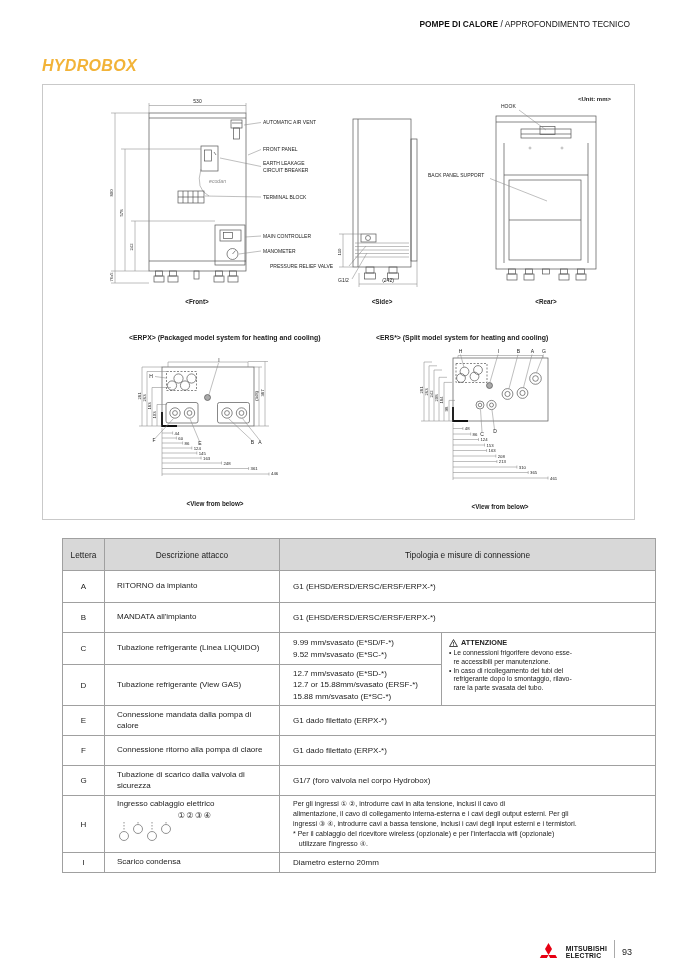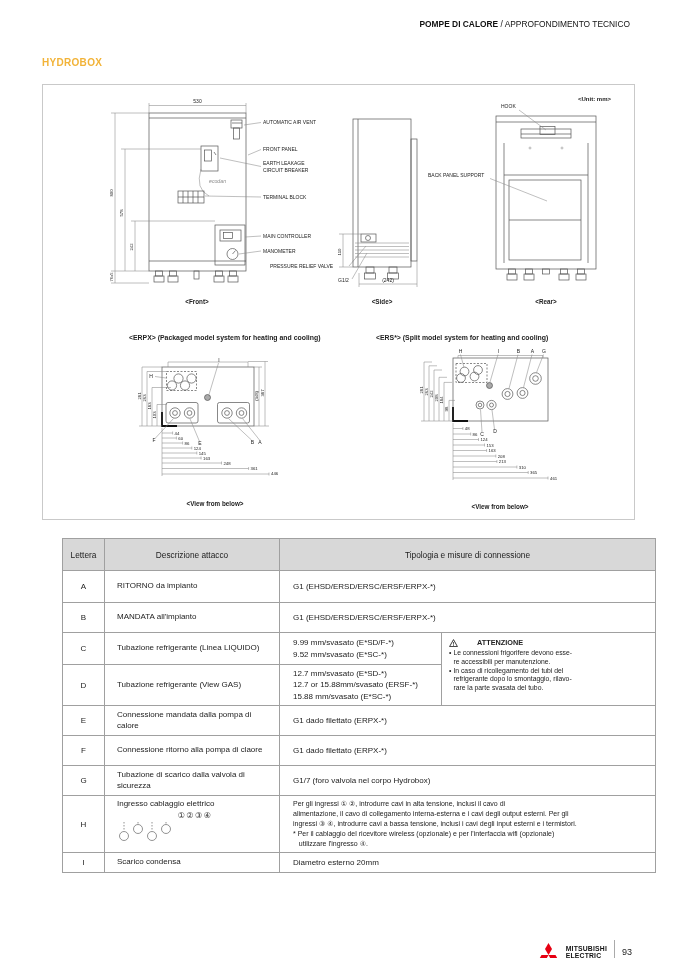--- a/index.html
+++ b/index.html
@@ -1,21 +1,21 @@
 <!DOCTYPE html>
 <html><head>
 <meta charset="utf-8">
 <style>
   html,body{margin:0;padding:0;background:#fff;}
   .page{position:relative;width:672px;height:958px;background:#fff;overflow:hidden;
         font-family:"Liberation Sans",sans-serif;color:#1a1a1a;}
   .breadcrumb{position:absolute;top:19px;right:42px;font-size:8.4px;color:#111;}
   .breadcrumb .bc-bold{font-weight:bold;}
-  .page-title{position:absolute;top:57px;left:42px;font-size:10px;font-weight:bold;
-              color:#F2B338;letter-spacing:.3px;}
+  .page-title{position:absolute;top:57px;left:42px;font-size:16px;font-weight:bold;
+              color:#F2B338;letter-spacing:.3px;font-style:italic;}
   .panel{position:absolute;top:84px;left:42px;width:591px;height:434px;border:1px solid #c9c9c9;background:#fff;}
   svg text{font-family:"Liberation Sans",sans-serif;fill:#222;}
   .ln{stroke:#555;fill:none;stroke-width:.7;}
   .dim{stroke:#8a8a8a;fill:none;stroke-width:.55;}
   .thk{stroke:#111;fill:none;stroke-width:1.8;}
   .t5{font-size:5px;} .t45{font-size:4.3px;} .t4{font-size:4px;}
   .cap{font-size:6.3px;font-weight:bold;} .ttl{font-size:6.9px;font-weight:bold;}
   .unit-note{font-size:6px;font-weight:bold;}
   .eco{font-size:5.2px;fill:#8a8a8a;font-style:italic;}
   .table-wrap{position:absolute;top:538px;left:42px;padding-left:20px;}
@@ -23,21 +23,21 @@
   .tbl th,.tbl td{border:1px solid #a0a0a0;}
   .tbl thead th{background:#d8d8d8;font-weight:normal;font-size:8.3px;height:29px;color:#222;}
   td.c-letter{text-align:center;font-size:8px;}
   td.c-desc{padding:3px 6px 3px 12px;font-size:8px;line-height:1.3;}
   td.c-conn{padding:3px 6px 3px 13px;font-size:8px;line-height:1.4;white-space:pre-wrap;}
   tr.r-h td.c-conn{font-size:7px;line-height:1.42;}
   tr.r-h td{vertical-align:top;}
   tr.r-a{height:32px;} tr.r-b{height:30px;} tr.r-c{height:32px;} tr.r-d{height:41px;}
   tr.r-e{height:30px;} tr.r-f{height:30px;} tr.r-g{height:30px;} tr.r-h{height:57px;} tr.r-i{height:20px;}
   td.attn{vertical-align:top;padding:5px 7px;font-size:6.8px;line-height:1.28;}
-  .attn-title{font-weight:bold;font-size:7.3px;display:flex;gap:19px;align-items:center;margin-bottom:2px;}
+  .attn-title{font-weight:bold;font-size:7.3px;display:flex;gap:3px;align-items:center;margin-bottom:2px;}
   .bullet{display:flex;gap:2px;}
   .bullet .dot{flex:0 0 auto;}
   .bullet .txt{white-space:pre-line;}
   .h-numbers{font-size:8px;letter-spacing:1.5px;margin-top:2px;color:#333;text-align:center;}
   .footer{position:absolute;top:940px;right:40px;display:flex;align-items:center;gap:7px;}
   .brand-text{font-size:6.8px;font-weight:bold;line-height:1.1;letter-spacing:.2px;color:#111;}
   .footer-divider{width:1px;height:24px;background:#aaa;}
   .page-num{font-size:9px;color:#222;}
 </style>
 </head>

